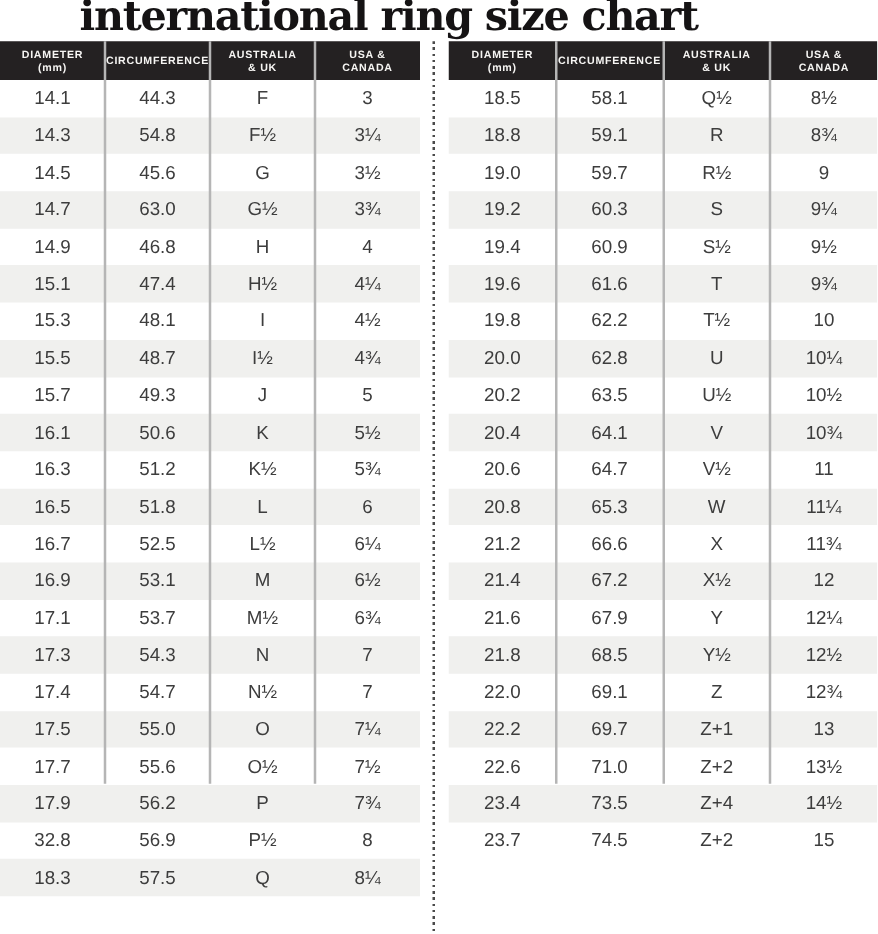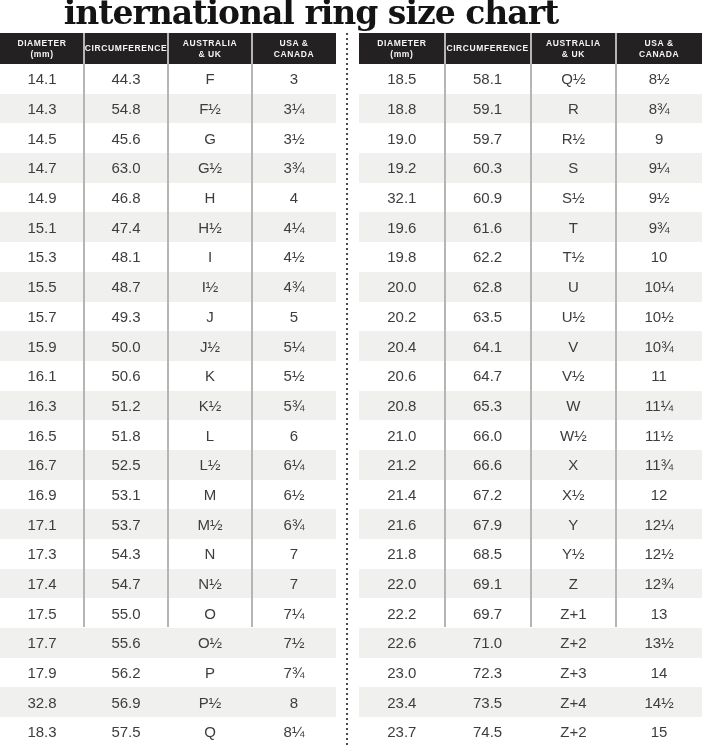--- a/index.html
+++ b/index.html
@@ -158,26 +158,20 @@
           <div class="cell">I½</div>
           <div class="cell">4¾</div>
         </div>
         <div class="row">
           <div class="cell">15.7</div>
           <div class="cell">49.3</div>
           <div class="cell">J</div>
           <div class="cell">5</div>
         </div>
         <div class="row">
-          <div class="cell">15.9</div>
-          <div class="cell">50.0</div>
-          <div class="cell">J½</div>
-          <div class="cell">5¼</div>
-        </div>
-        <div class="row">
           <div class="cell">16.1</div>
           <div class="cell">50.6</div>
           <div class="cell">K</div>
           <div class="cell">5½</div>
         </div>
         <div class="row">
           <div class="cell">16.3</div>
           <div class="cell">51.2</div>
           <div class="cell">K½</div>
           <div class="cell">5¾</div>
@@ -293,21 +287,21 @@
           <div class="cell">R½</div>
           <div class="cell">9</div>
         </div>
         <div class="row">
           <div class="cell">19.2</div>
           <div class="cell">60.3</div>
           <div class="cell">S</div>
           <div class="cell">9¼</div>
         </div>
         <div class="row">
-          <div class="cell">32.1</div>
+          <div class="cell">19.4</div>
           <div class="cell">60.9</div>
           <div class="cell">S½</div>
           <div class="cell">9½</div>
         </div>
         <div class="row">
           <div class="cell">19.6</div>
           <div class="cell">61.6</div>
           <div class="cell">T</div>
           <div class="cell">9¾</div>
         </div>
@@ -341,26 +335,20 @@
           <div class="cell">V½</div>
           <div class="cell">11</div>
         </div>
         <div class="row">
           <div class="cell">20.8</div>
           <div class="cell">65.3</div>
           <div class="cell">W</div>
           <div class="cell">11¼</div>
         </div>
         <div class="row">
-          <div class="cell">21.0</div>
-          <div class="cell">66.0</div>
-          <div class="cell">W½</div>
-          <div class="cell">11½</div>
-        </div>
-        <div class="row">
           <div class="cell">21.2</div>
           <div class="cell">66.6</div>
           <div class="cell">X</div>
           <div class="cell">11¾</div>
         </div>
         <div class="row">
           <div class="cell">21.4</div>
           <div class="cell">67.2</div>
           <div class="cell">X½</div>
           <div class="cell">12</div>
@@ -387,26 +375,20 @@
           <div class="cell">22.2</div>
           <div class="cell">69.7</div>
           <div class="cell">Z+1</div>
           <div class="cell">13</div>
         </div>
         <div class="row">
           <div class="cell">22.6</div>
           <div class="cell">71.0</div>
           <div class="cell">Z+2</div>
           <div class="cell">13½</div>
-        </div>
-        <div class="row">
-          <div class="cell">23.0</div>
-          <div class="cell">72.3</div>
-          <div class="cell">Z+3</div>
-          <div class="cell">14</div>
         </div>
         <div class="row">
           <div class="cell">23.4</div>
           <div class="cell">73.5</div>
           <div class="cell">Z+4</div>
           <div class="cell">14½</div>
         </div>
         <div class="row">
           <div class="cell">23.7</div>
           <div class="cell">74.5</div>

